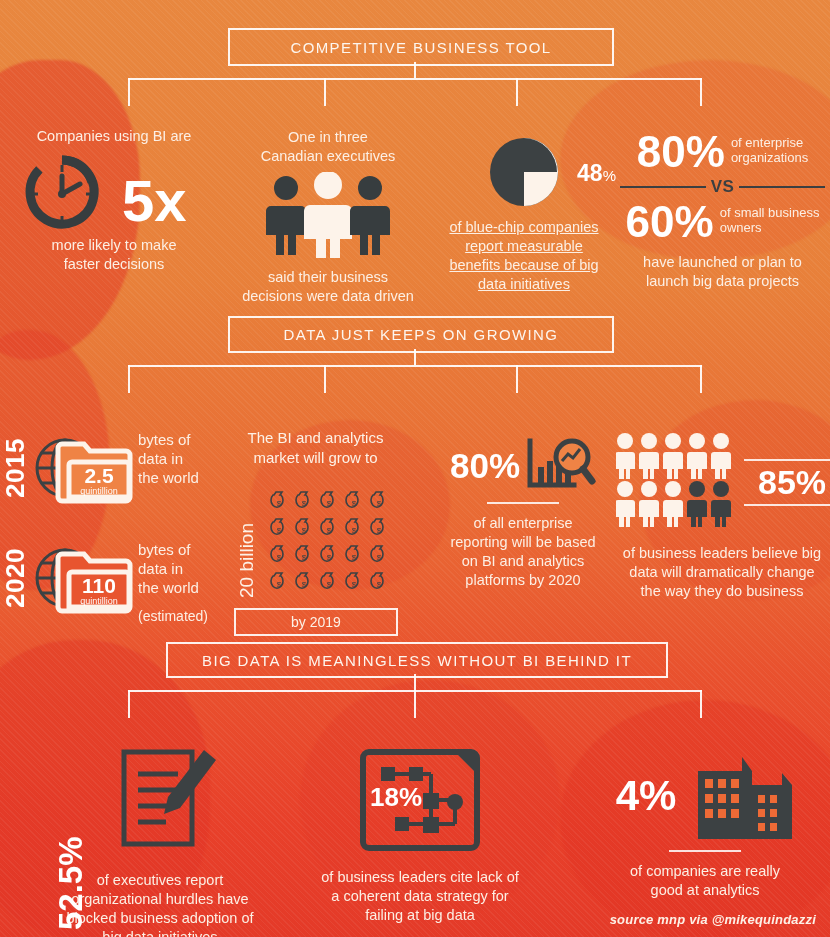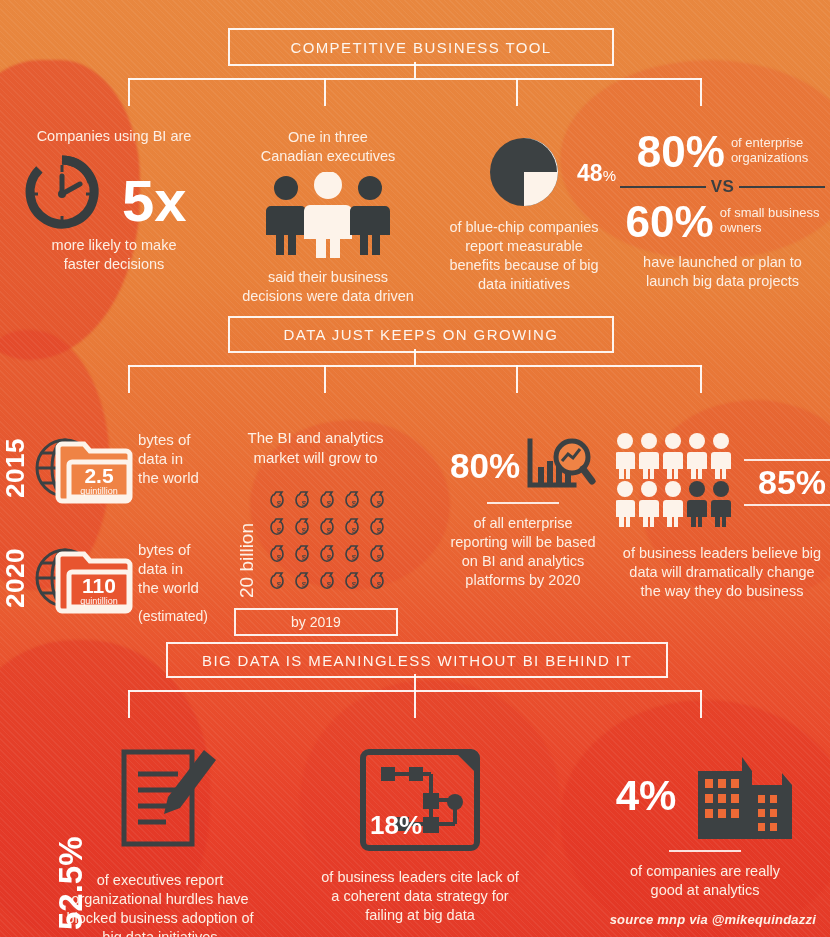--- a/index.html
+++ b/index.html
@@ -84,21 +84,21 @@
   #d3{left:432px;top:436px;width:182px;}
   #d4{left:616px;top:432px;width:212px;}
   .p85{font-size:34px;font-weight:700;color:#fff;}
 
   
   #e1{left:40px;top:740px;width:240px;}
   .v525{position:absolute;left:12px;top:190px;transform:rotate(-90deg);transform-origin:left top;
         font-size:33px;font-weight:700;color:#fff;white-space:nowrap;}
   #e2{left:300px;top:748px;width:240px;}
   #e3{left:585px;top:748px;width:240px;}
-  .pct18{position:absolute;left:16px;top:36px;font-size:26px;font-weight:700;color:#fff;margin-top:28px;}
+  .pct18{position:absolute;left:16px;top:36px;font-size:26px;font-weight:700;color:#fff;}
   .pct4{font-size:42px;font-weight:700;color:#fff;line-height:42px;}
 
   .source{position:absolute;right:14px;bottom:10px;color:#fdf0e6;font-size:13px;
           font-weight:700;font-style:italic;letter-spacing:.2px;}
 </style>
 </head>
 <body>
 
 <div id="poster">
   <div class="blob b1"></div>
@@ -169,21 +169,21 @@
       <div style="display:flex;justify-content:center;position:relative;height:74px;">
         <svg width="72" height="72" viewBox="0 0 72 72">
           <circle cx="36" cy="36" r="34" fill="#3c4143"></circle>
           <path d="M36 36 L36 2 A34 34 0 0 1 36 70 Z" fill="#fdf3ea"></path>
           <path d="M36 36 L36 2 A34 34 0 0 1 69 36 Z" fill="#3c4143"></path>
         </svg>
         <div style="position:absolute;left:0;right:0;top:24px;text-align:right;">
           <span style="font-size:23px;font-weight:700;color:#fff;">48</span><span style="font-size:15px;color:#fff;">%</span>
         </div>
       </div>
-      <div class="cap multiline" style="margin-top:8px;">of blue-chip companies<br>report measurable<br>benefits because of big<br>data initiatives</div>
+      <div class="cap multiline" style="margin-top:8px;text-decoration:underline;">of blue-chip companies<br>report measurable<br>benefits because of big<br>data initiatives</div>
     </div>
 
     <div class="cell" id="c4">
       <div style="display:flex;align-items:flex-start;justify-content:center;gap:6px;">
         <span class="pct-big">80%</span>
         <span class="pct-sub multiline" style="padding-top:5px;">of enterprise<br>organizations</span>
       </div>
       <div class="vsrow">
         <span class="vsline"></span>
         <span class="vs">VS</span>

